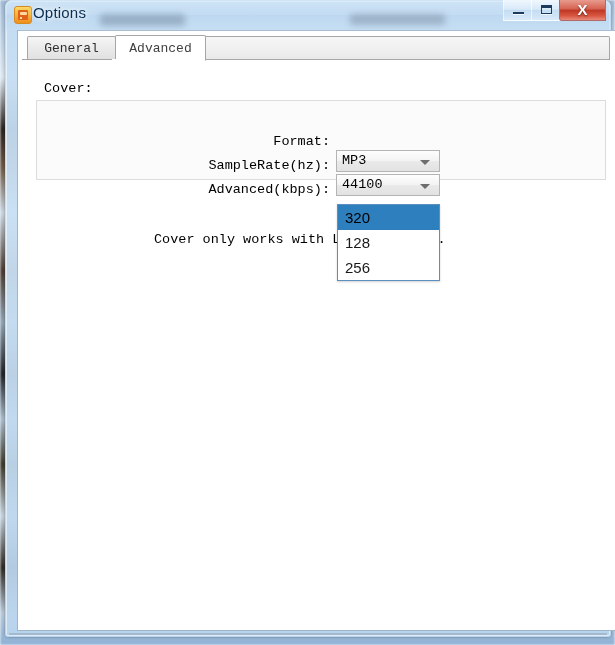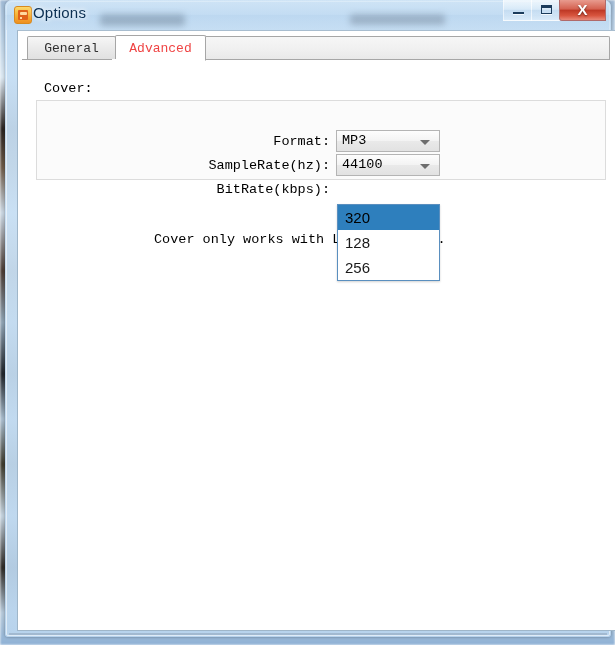--- a/index.html
+++ b/index.html
@@ -207,21 +207,21 @@
     width: 588px;
     height: 25px;
   }
   .tab {
     position: absolute;
     top: 1px;
     height: 24px;
     box-sizing: border-box;
     font-family: "Liberation Mono", monospace;
     font-size: 13px;
-    color: #ef4444;
+    color: #404040;
     display: flex;
     align-items: center;
     justify-content: center;
     cursor: default;
     border: 1px solid #a6a6a6;
     border-bottom: none;
   }
   .tab.inactive {
     left: 5px;
     width: 89px;
@@ -316,20 +316,21 @@
 
   .combo {
     position: absolute;
     left: 318px;
     width: 104px;
     height: 22px;
     box-sizing: border-box;
     border: 1px solid #b4b4b4;
     background: linear-gradient(180deg,#fdfdfd 0%, #f3f3f3 48%, #e9e9e9 52%, #e2e2e2 100%);
     cursor: default;
+    margin-top: 20px;
   }
   #combo-format     { top: 70px; }
   #combo-samplerate { top: 94px; }
   .combo .value {
     position: absolute;
     left: 5px;
     top: 2px;
     font-family: "Liberation Mono", monospace;
     font-size: 13.5px;
     color: #000;
@@ -441,21 +442,21 @@
     <div id="tab-underline-gap"></div>
 
     <div id="page">
 
       <div id="audio-label">Cover:</div>
 
       <div id="audio-group"></div>
 
       <div class="field-label" id="lbl-samplerate">SampleRate(hz):</div>
       <div class="field-label" id="lbl-format">Format:</div>
-      <div class="field-label" id="lbl-bitrate">BitRate(kbps):</div>
+      <div class="field-label" id="lbl-bitrate">Advanced(kbps):</div>
 
       <div class="combo" id="combo-format">
         <span class="value">MP3</span>
         <span class="arrow"></span>
       </div>
 
       <div class="combo" id="combo-samplerate">
         <span class="value">44100</span>
         <span class="arrow"></span>
       </div>

